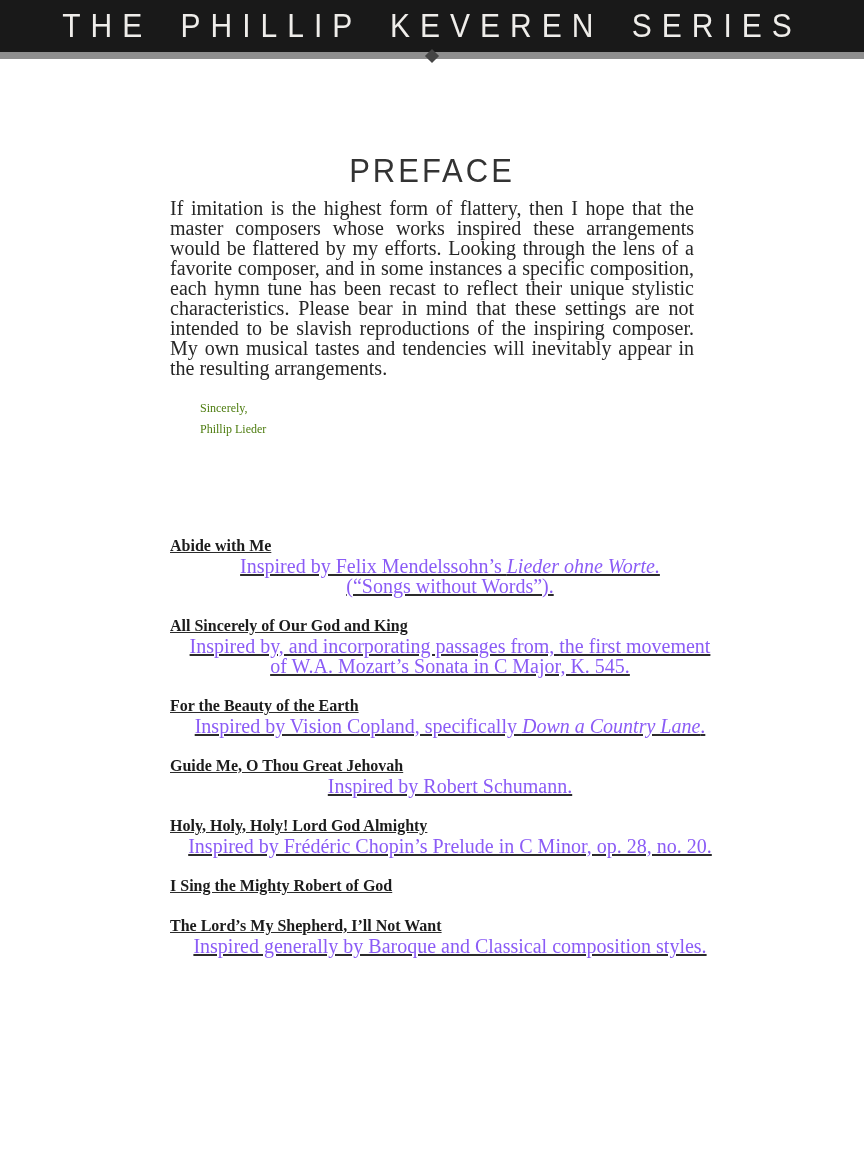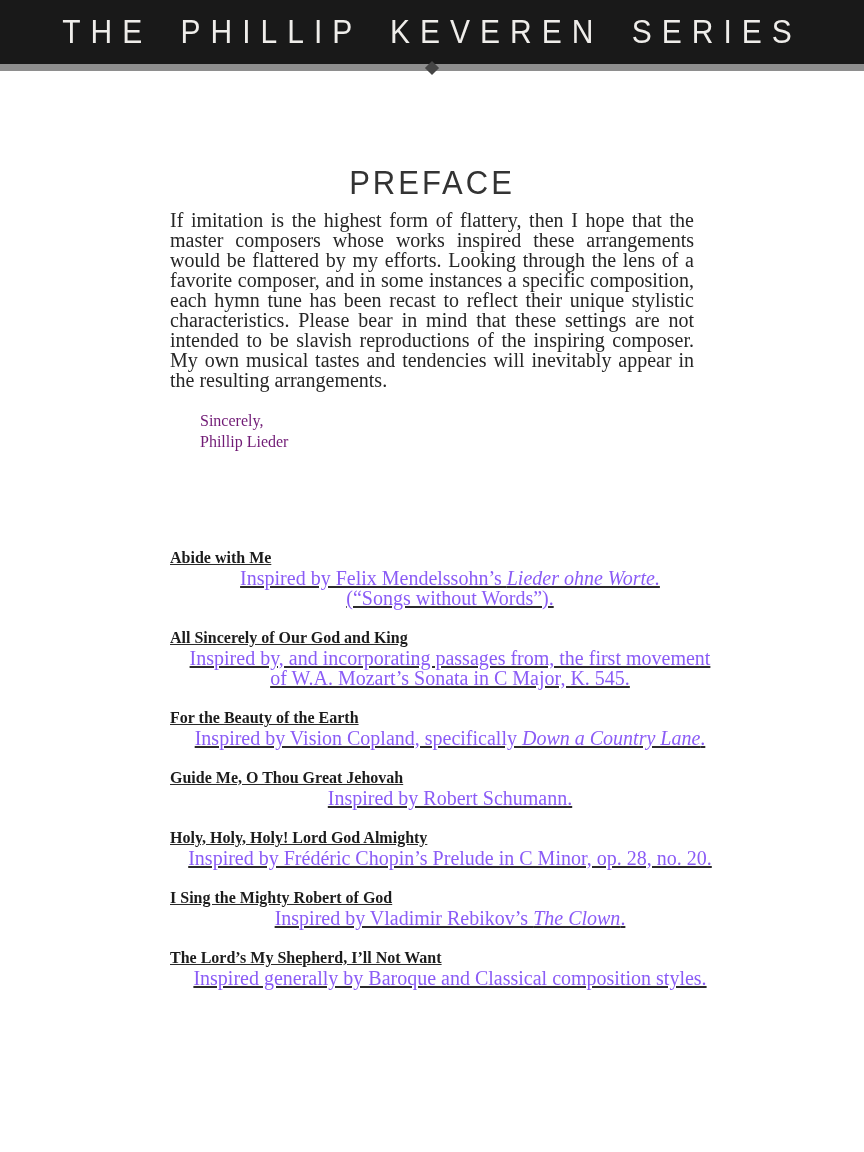--- a/index.html
+++ b/index.html
@@ -9,21 +9,21 @@
     height: 1152px;
     position: relative;
     font-family: "Liberation Serif", serif;
     color: #2b2b2b;
     overflow: hidden;
   }
 
   
   .banner {
     width: 864px;
-    height: 64px;
+    height: 52px;
     background: #191919;
     display: flex;
     align-items: center;
     justify-content: center;
   }
   .banner-title {
     font-family: "Liberation Sans", sans-serif;
     font-weight: 100;
     font-size: 30px;
     letter-spacing: 10px;
@@ -67,23 +67,23 @@
   .preface-body {
     margin-top: 9px;
     font-size: 20px;
     line-height: 20px;
     text-align: justify;
     color: #262626;
   }
   .closing {
     margin-top: 20px;
     margin-left: 30px;
-    font-size: 16px;
+    font-size: 12px;
     line-height: 21px;
-    color: #701a75;
+    color: #4d7c0f;
   }
 
   
   .works {
     margin-top: 96px;
     width: 560px;
   }
   .work { margin-bottom: 20px; text-decoration: underline; }
   .work-title {
     font-weight: bold;
@@ -141,21 +141,20 @@
     <div class="work-desc"><span>Inspired by Robert Schumann.</span></div>
   </div>
 
   <div class="work">
     <div class="work-title">Holy, Holy, Holy! Lord God Almighty</div>
     <div class="work-desc"><span>Inspired by Frédéric Chopin’s Prelude in C Minor, op. 28, no. 20.</span></div>
   </div>
 
   <div class="work">
     <div class="work-title">I Sing the Mighty Robert of God</div>
-    <div class="work-desc"><span>Inspired by Vladimir Rebikov’s </span><i>The Clown</i><span>.</span></div>
   </div>
 
   <div class="work">
     <div class="work-title">The Lord’s My Shepherd, I’ll Not Want</div>
     <div class="work-desc"><span>Inspired generally by Baroque and Classical composition styles.</span></div>
   </div>
 </section>
 </main>
 
 </body></html>

